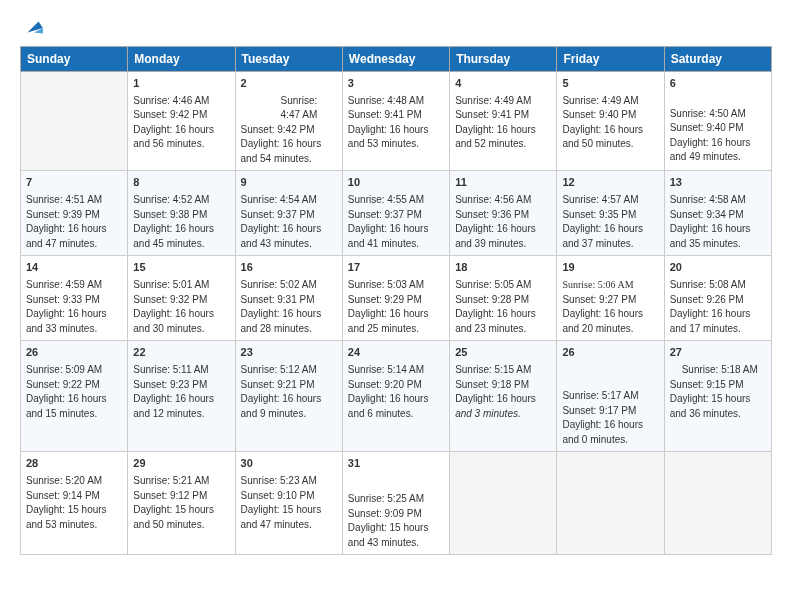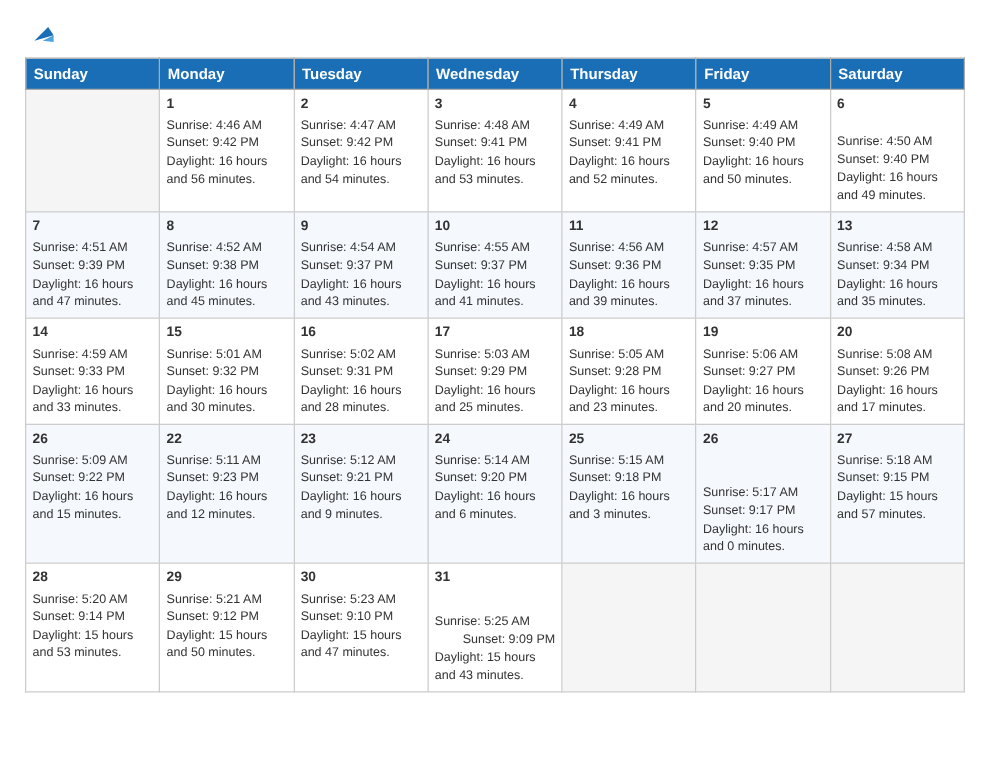--- a/index.html
+++ b/index.html
@@ -135,21 +135,21 @@
           <td class="empty"></td>
           <td>
             <span class="day-num">1</span>
             <span style="display: block;">Sunrise: 4:46 AM</span>
             <span style="display: block;">Sunset: 9:42 PM</span>
             <span style="display: block;">Daylight: 16 hours</span>
             <span style="display: block;">and 56 minutes.</span>
           </td>
           <td>
             <span class="day-num">2</span>
-            <span style="display: block;">Sunrise: 4:47 AM</span>
+            <span style="display: block; margin-left: 40px;">Sunrise: 4:47 AM</span>
             <span style="display: block;">Sunset: 9:42 PM</span>
             <span style="display: block;">Daylight: 16 hours</span>
             <span style="display: block;">and 54 minutes.</span>
           </td>
           <td>
             <span class="day-num">3</span>
             <span style="display: block;">Sunrise: 4:48 AM</span>
             <span style="display: block;">Sunset: 9:41 PM</span>
             <span style="display: block;">Daylight: 16 hours</span>
             <span style="display: block;">and 53 minutes.</span>
@@ -258,21 +258,21 @@
           </td>
           <td>
             <span class="day-num">18</span>
             <span style="display: block;">Sunrise: 5:05 AM</span>
             <span style="display: block;">Sunset: 9:28 PM</span>
             <span style="display: block;">Daylight: 16 hours</span>
             <span style="display: block;">and 23 minutes.</span>
           </td>
           <td>
             <span class="day-num">19</span>
-            <span style="display: block;">Sunrise: 5:06 AM</span>
+            <span style="display: block; font-family: Liberation Serif, serif;">Sunrise: 5:06 AM</span>
             <span style="display: block;">Sunset: 9:27 PM</span>
             <span style="display: block;">Daylight: 16 hours</span>
             <span style="display: block;">and 20 minutes.</span>
           </td>
           <td>
             <span class="day-num">20</span>
             <span style="display: block;">Sunrise: 5:08 AM</span>
             <span style="display: block;">Sunset: 9:26 PM</span>
             <span style="display: block;">Daylight: 16 hours</span>
             <span style="display: block;">and 17 minutes.</span>
@@ -305,35 +305,35 @@
             <span style="display: block;">Sunrise: 5:14 AM</span>
             <span style="display: block;">Sunset: 9:20 PM</span>
             <span style="display: block;">Daylight: 16 hours</span>
             <span style="display: block;">and 6 minutes.</span>
           </td>
           <td>
             <span class="day-num">25</span>
             <span style="display: block;">Sunrise: 5:15 AM</span>
             <span style="display: block;">Sunset: 9:18 PM</span>
             <span style="display: block;">Daylight: 16 hours</span>
-            <span style="display: block;">and 3 minutes.</span>
+            <span style="display: block; font-style: italic;">and 3 minutes.</span>
           </td>
           <td>
             <span class="day-num">26</span>
             <span style="display: block; margin-top: 28px;">Sunrise: 5:17 AM</span>
             <span style="display: block;">Sunset: 9:17 PM</span>
             <span style="display: block;">Daylight: 16 hours</span>
             <span style="display: block;">and 0 minutes.</span>
           </td>
           <td>
             <span class="day-num">27</span>
-            <span style="display: block;">Sunrise: 5:18 AM</span>
+            <span style="display: block; margin-left: 12px;">Sunrise: 5:18 AM</span>
             <span style="display: block;">Sunset: 9:15 PM</span>
             <span style="display: block;">Daylight: 15 hours</span>
-            <span style="display: block;">and 57 minutes.</span>
+            <span style="display: block;">and 36 minutes.</span>
           </td>
         </tr>
         <tr>
           <td>
             <span class="day-num">28</span>
             <span style="display: block;">Sunrise: 5:20 AM</span>
             <span style="display: block;">Sunset: 9:14 PM</span>
             <span style="display: block;">Daylight: 15 hours</span>
             <span style="display: block;">and 53 minutes.</span>
           </td>
@@ -347,21 +347,21 @@
           <td>
             <span class="day-num">30</span>
             <span style="display: block;">Sunrise: 5:23 AM</span>
             <span style="display: block;">Sunset: 9:10 PM</span>
             <span style="display: block;">Daylight: 15 hours</span>
             <span style="display: block;">and 47 minutes.</span>
           </td>
           <td>
             <span class="day-num">31</span>
             <span style="display: block; margin-top: 20px;">Sunrise: 5:25 AM</span>
-            <span style="display: block; text-align: right;">Sunset: 9:09 PM</span>
+            <span style="display: block;">Sunset: 9:09 PM</span>
             <span style="display: block;">Daylight: 15 hours</span>
             <span style="display: block;">and 43 minutes.</span>
           </td>
           <td class="empty"></td>
           <td class="empty"></td>
           <td class="empty"></td>
         </tr>
       </tbody>
   </table>
 </div>

